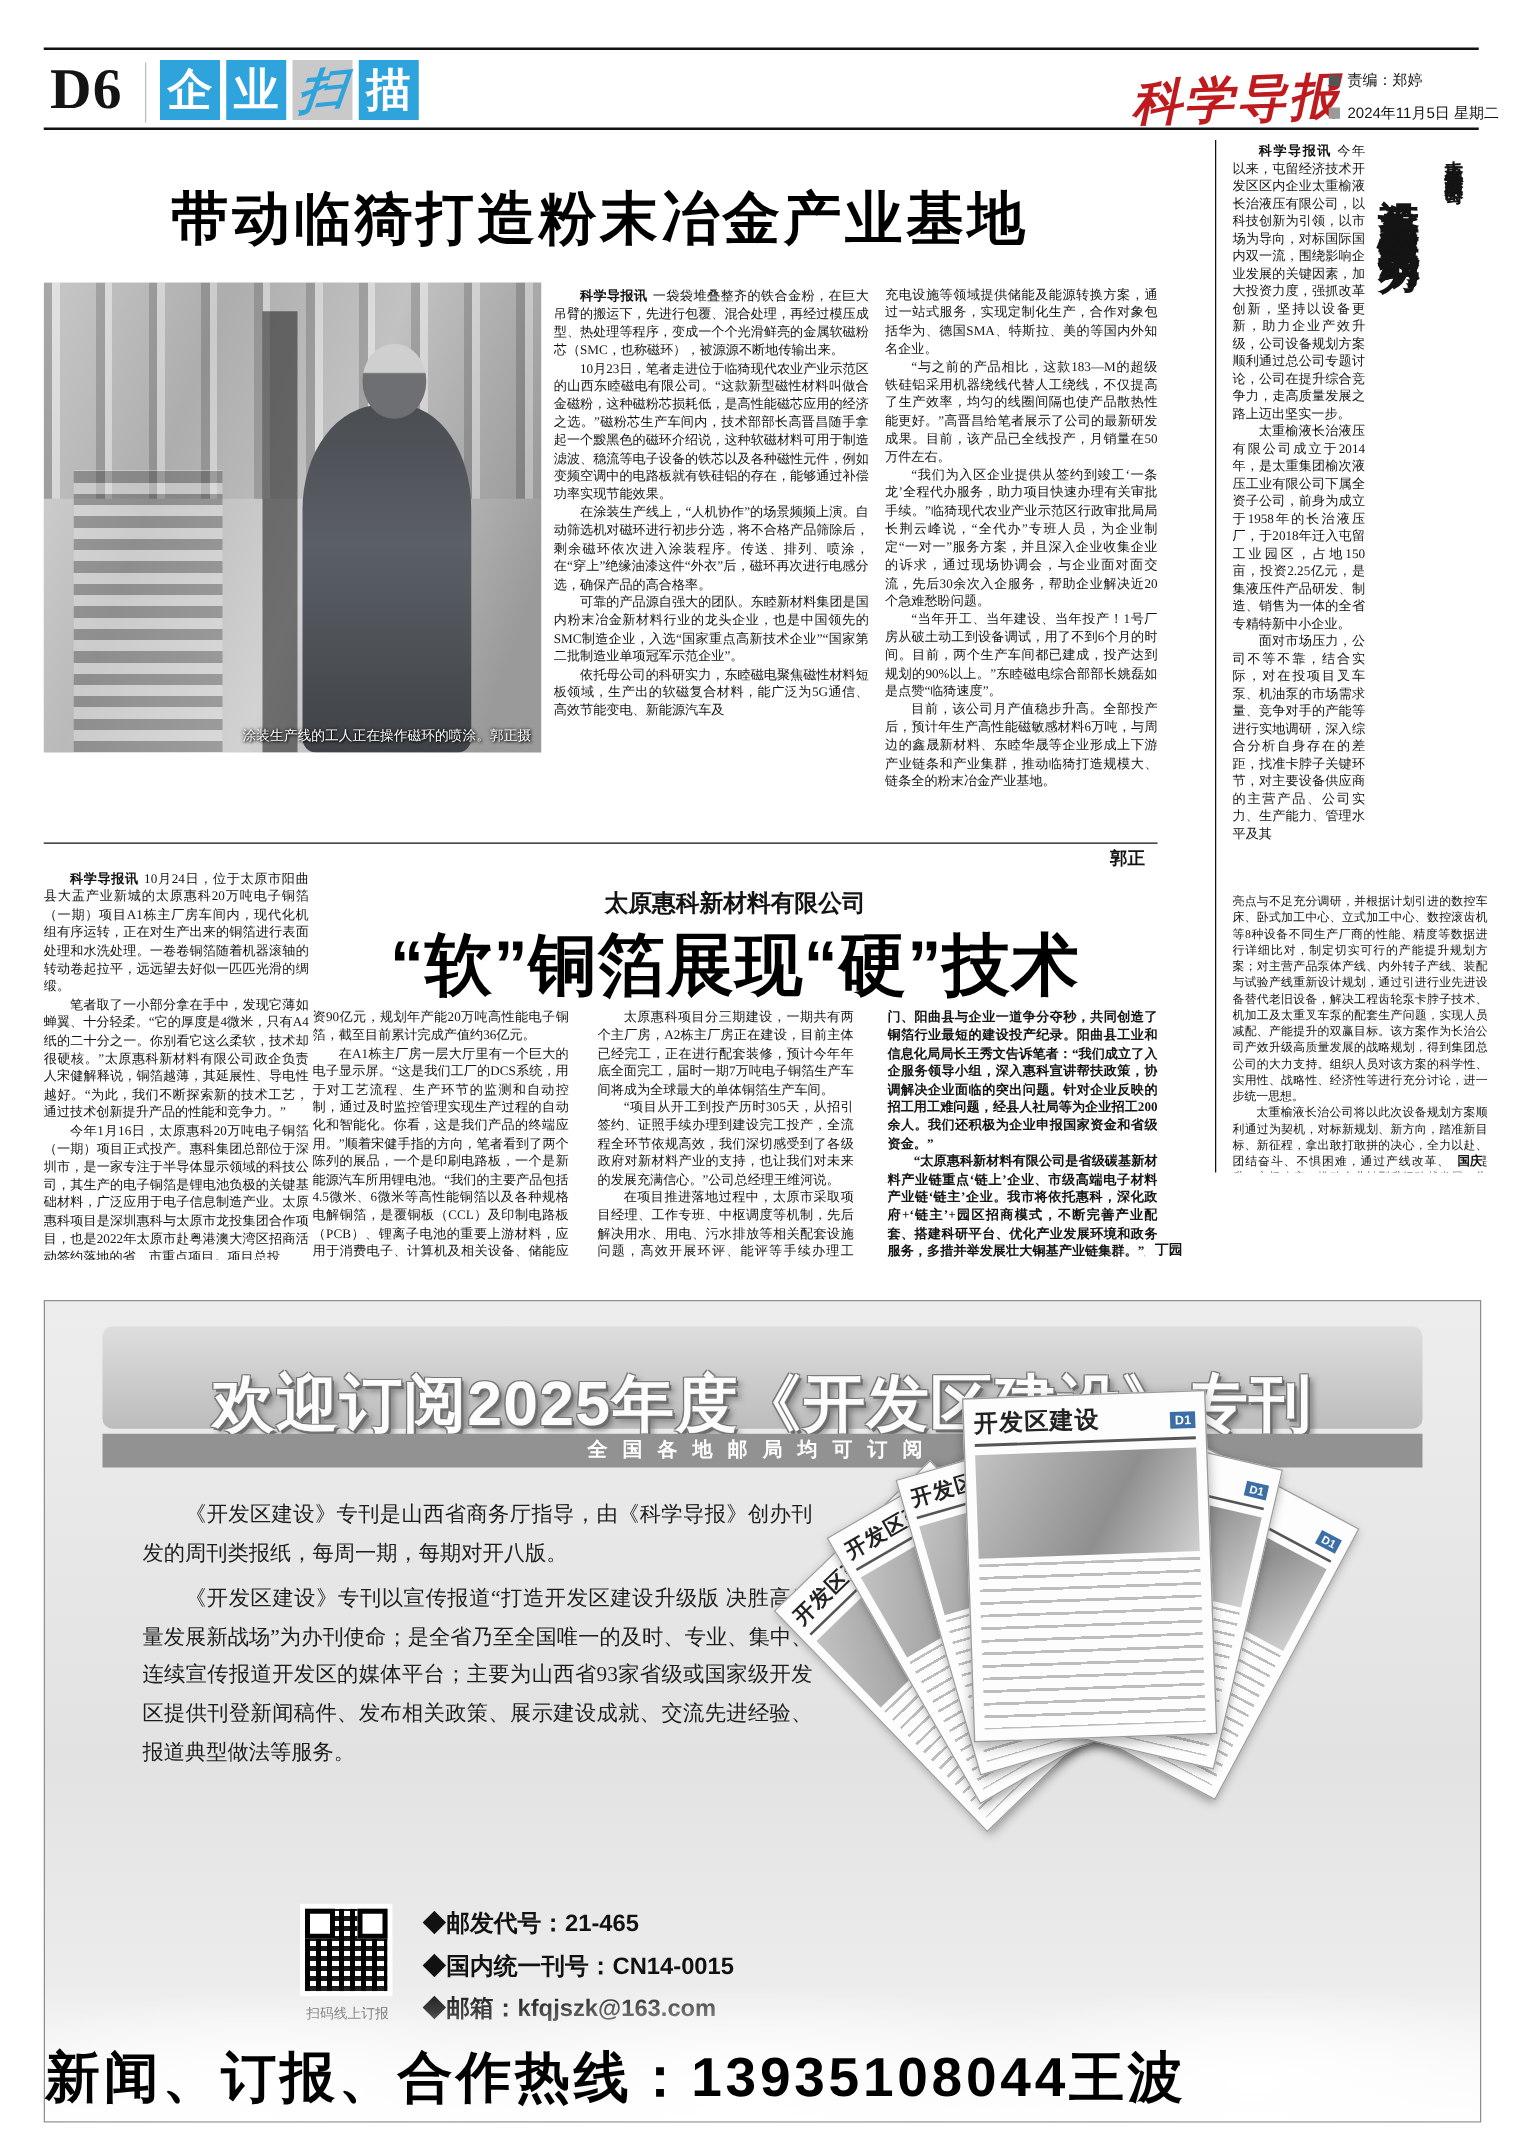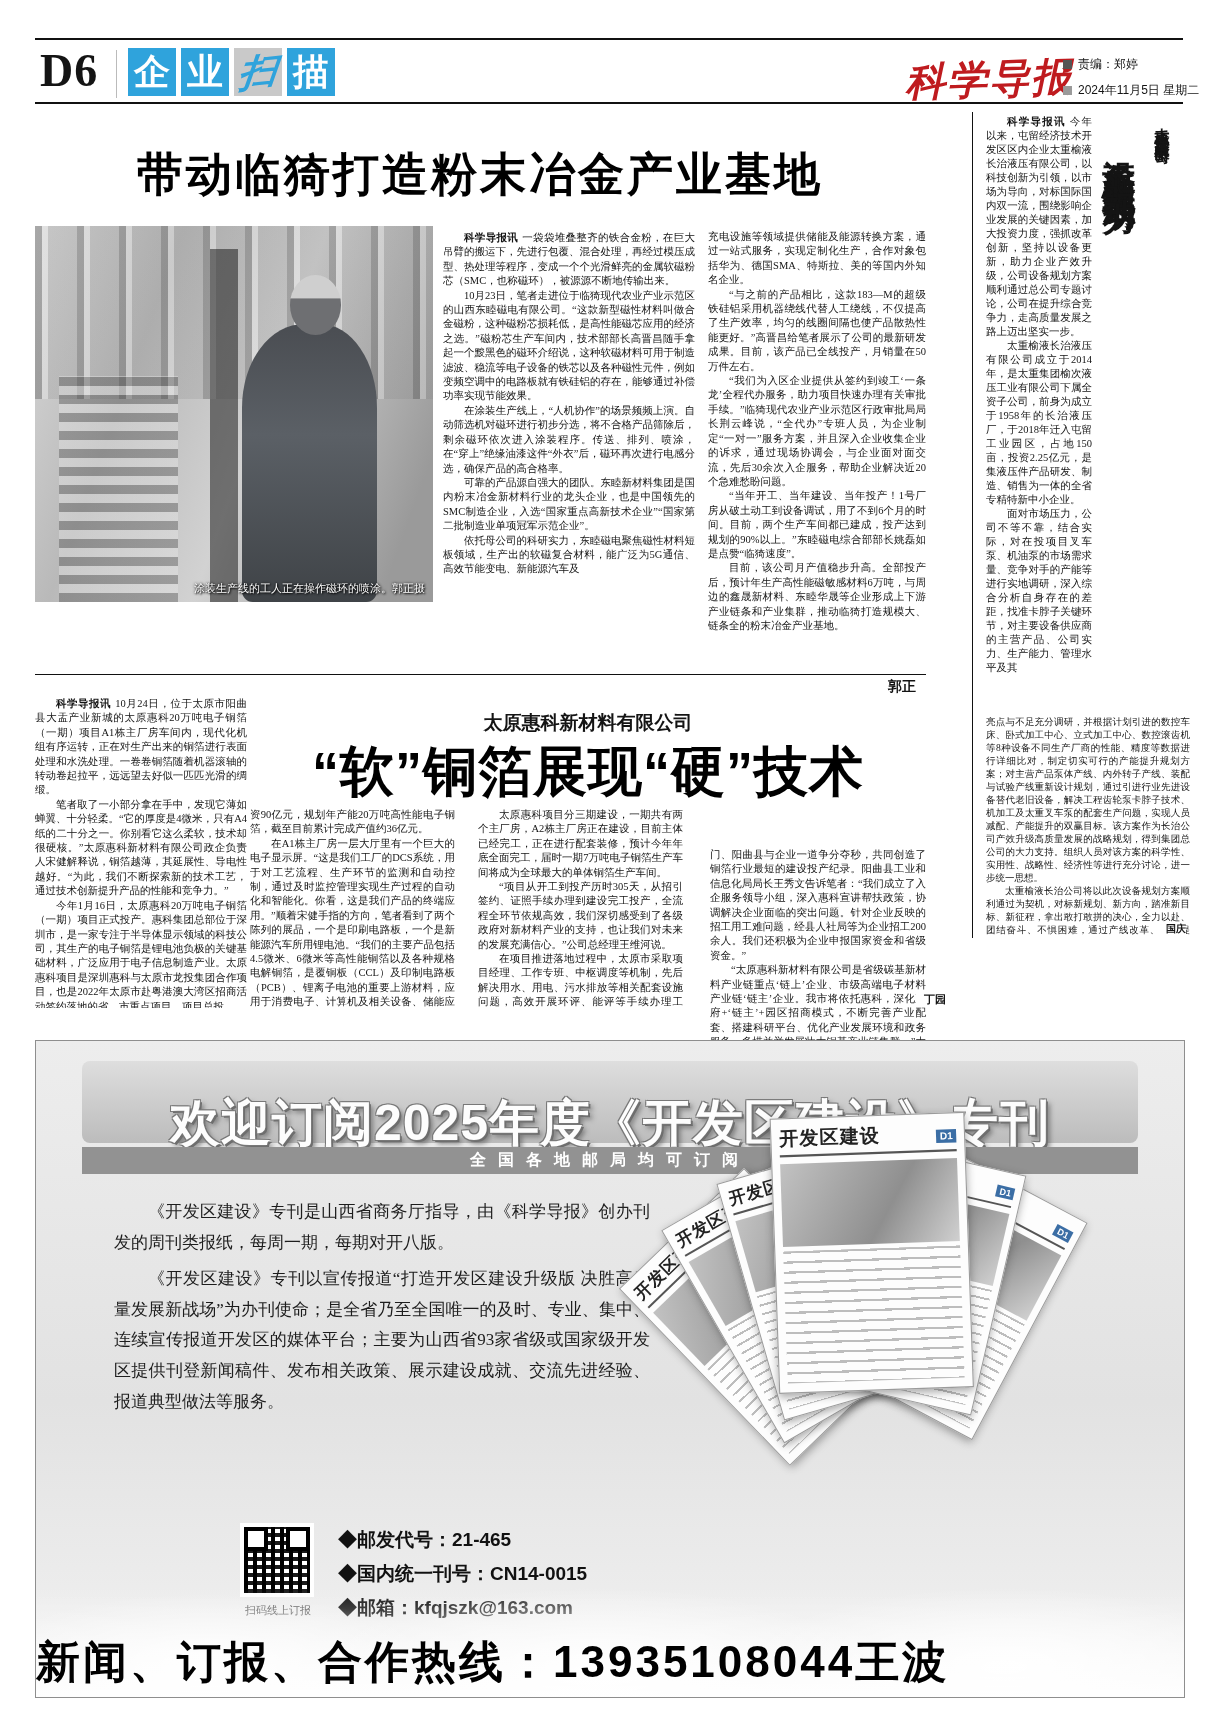--- a/index.html
+++ b/index.html
@@ -181,21 +181,21 @@
         <p class="para">在A1栋主厂房一层大厅里有一个巨大的电子显示屏。“这是我们工厂的DCS系统，用于对工艺流程、生产环节的监测和自动控制，通过及时监控管理实现生产过程的自动化和智能化。你看，这是我们产品的终端应用。”顺着宋健手指的方向，笔者看到了两个陈列的展品，一个是印刷电路板，一个是新能源汽车所用锂电池。“我们的主要产品包括4.5微米、6微米等高性能铜箔以及各种规格电解铜箔，是覆铜板（CCL）及印制电路板（PCB）、锂离子电池的重要上游材料，应用于消费电子、计算机及相关设备、储能应用、新能源汽车等领域。”</p>
       </div>
   </div>
   <div class="col a1-col" style="left:478px;top:808px;width:205px;height:200px;">
     <div>
         <p class="para">太原惠科项目分三期建设，一期共有两个主厂房，A2栋主厂房正在建设，目前主体已经完工，正在进行配套装修，预计今年年底全面完工，届时一期7万吨电子铜箔生产车间将成为全球最大的单体铜箔生产车间。</p>
         <p class="para">“项目从开工到投产历时305天，从招引签约、证照手续办理到建设完工投产，全流程全环节依规高效，我们深切感受到了各级政府对新材料产业的支持，也让我们对未来的发展充满信心。”公司总经理王维河说。</p>
         <p class="para">在项目推进落地过程中，太原市采取项目经理、工作专班、中枢调度等机制，先后解决用水、用电、污水排放等相关配套设施问题，高效开展环评、能评等手续办理工作。省直有关部门在手续办理上开通绿色通道，市直有关部</p>
       </div>
   </div>
-  <div class="col a1-col" style="left:710px;top:848px;width:216px;height:200px;">
+  <div class="col a1-col" style="left:710px;top:808px;width:216px;height:200px;font-weight:bold;">
     <div class="cont">
         <p class="para">门、阳曲县与企业一道争分夺秒，共同创造了铜箔行业最短的建设投产纪录。阳曲县工业和信息化局局长王秀文告诉笔者：“我们成立了入企服务领导小组，深入惠科宣讲帮扶政策，协调解决企业面临的突出问题。针对企业反映的招工用工难问题，经县人社局等为企业招工200余人。我们还积极为企业申报国家资金和省级资金。”</p>
         <p class="para">“太原惠科新材料有限公司是省级碳基新材料产业链重点‘链上’企业、市级高端电子材料产业链‘链主’企业。我市将依托惠科，深化政府+‘链主’+园区招商模式，不断完善产业配套、搭建科研平台、优化产业发展环境和政务服务，多措并举发展壮大铜基产业链集群。”太原市发改委副主任赵春生说。</p>
       </div>
   </div>
   <span class="byline" style="left:916px;top:992px;font-size:11px;">丁园</span>
 
   <div class="col a3-col" style="left:986px;top:114px;width:106px;height:588px;">
     <p class="para"><span class="lead">科学导报讯</span><span>今年以来，屯留经济技术开发区区内企业太重榆液长治液压有限公司，以科技创新为引领，以市场为导向，对标国际国内双一流，围绕影响企业发展的关键因素，加大投资力度，强抓改革创新，坚持以设备更新，助力企业产效升级，公司设备规划方案顺利通过总公司专题讨论，公司在提升综合竞争力，走高质量发展之路上迈出坚实一步。</span></p>
     <div>

